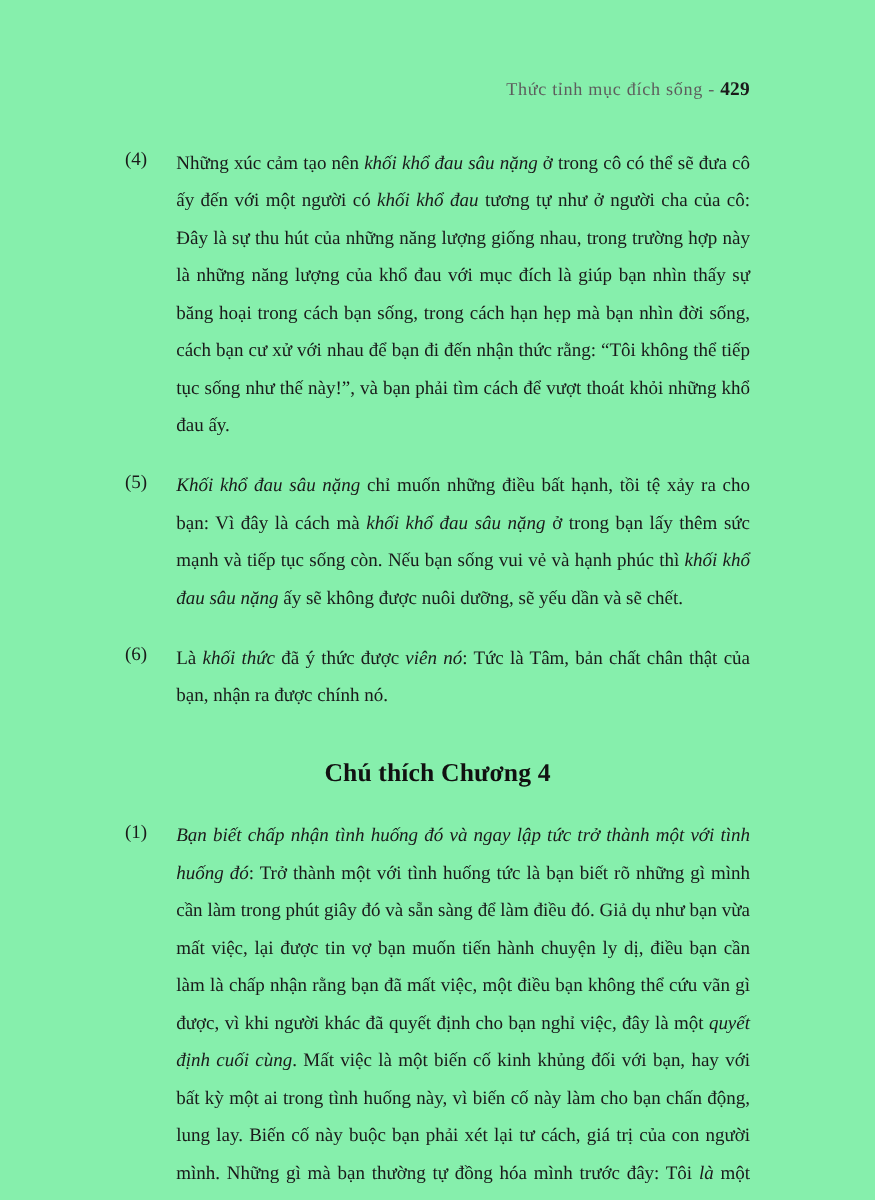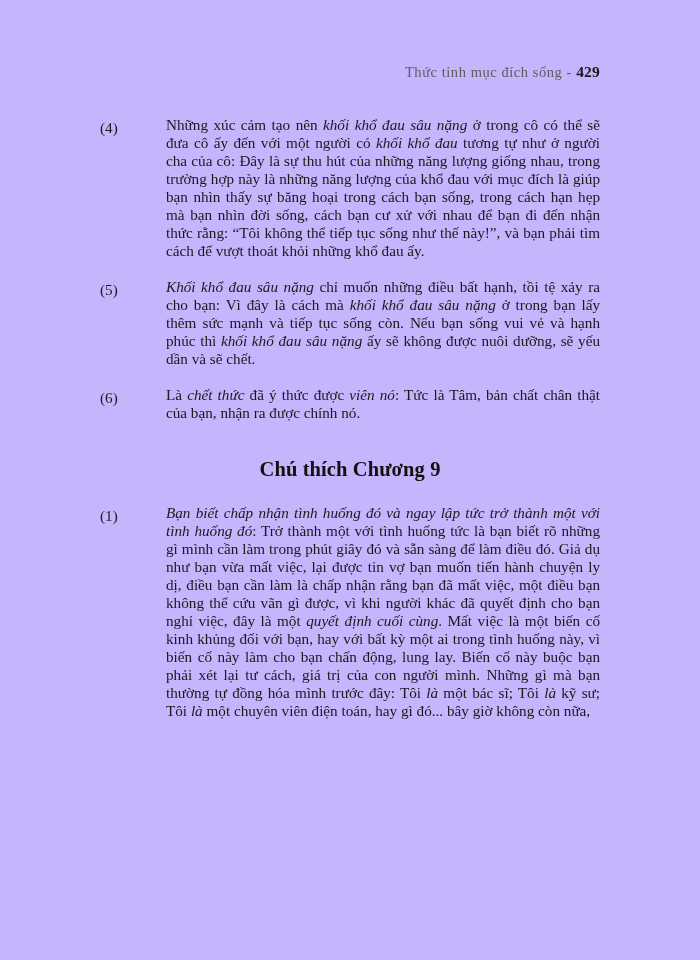--- a/index.html
+++ b/index.html
@@ -14,21 +14,21 @@
     overflow: hidden;
     font-family: "Liberation Serif", "DejaVu Serif", serif;
     color: #1a1a1a;
     -webkit-font-smoothing: antialiased;
   }
 
   .page {
     position: relative;
     width: 700px;
     height: 960px;
-    background: #c4b5fd;
+    background: #86efac;
     box-sizing: border-box;
   }
 
   
   .running-head {
     position: absolute;
     top: 63px;
     left: 100px;
     right: 100px;
     text-align: right;
@@ -64,26 +64,25 @@
     flex: 0 0 41px;
     width: 41px;
     font-size: 15.2px;
     line-height: 23.6px;
     text-align: left;
     color: #1a1a1a;
   }
   .note-body {
     flex: 1 1 auto;
     font-size: 15.2px;
-    line-height: 18px;
+    line-height: 30px;
     text-align: justify;
     text-justify: inter-word;
     color: #1a1a1a;
     hyphens: none;
-    margin-left: 25px;
   }
   .note-body i,
   .note-body em {
     font-style: italic;
   }
 
   
   .section-heading {
     text-align: center;
     font-size: 20.5px;
@@ -113,24 +112,24 @@
       <div class="note-body">Những xúc cảm tạo nên <i>khối khổ đau sâu nặng</i> ở trong cô có thể sẽ đưa cô ấy đến với một người có <i>khối khổ đau</i> tương tự như ở người cha của cô: Đây là sự thu hút của những năng lượng giống nhau, trong trường hợp này là những năng lượng của khổ đau với mục đích là giúp bạn nhìn thấy sự băng hoại trong cách bạn sống, trong cách hạn hẹp mà bạn nhìn đời sống, cách bạn cư xử với nhau để bạn đi đến nhận thức rằng: “Tôi không thể tiếp tục sống như thế này!”, và bạn phải tìm cách để vượt thoát khỏi những khổ đau ấy.</div>
     </div>
 
     <div class="note">
       <div class="note-marker">(5)</div>
       <div class="note-body"><i>Khối khổ đau sâu nặng</i> chỉ muốn những điều bất hạnh, tồi tệ xảy ra cho bạn: Vì đây là cách mà <i>khối khổ đau sâu nặng</i> ở trong bạn lấy thêm sức mạnh và tiếp tục sống còn. Nếu bạn sống vui vẻ và hạnh phúc thì <i>khối khổ đau sâu nặng</i> ấy sẽ không được nuôi dưỡng, sẽ yếu dần và sẽ chết.</div>
     </div>
 
     <div class="note">
       <div class="note-marker">(6)</div>
-      <div class="note-body">Là <i>chết thức</i> đã ý thức được <i>viên nó</i>: Tức là Tâm, bản chất chân thật của bạn, nhận ra được chính nó.</div>
+      <div class="note-body">Là <i>khối thức</i> đã ý thức được <i>viên nó</i>: Tức là Tâm, bản chất chân thật của bạn, nhận ra được chính nó.</div>
     </div>
 
-    <h2 class="section-heading">Chú thích Chương 9</h2>
+    <h2 class="section-heading">Chú thích Chương 4</h2>
 
     <div class="note last">
       <div class="note-marker">(1)</div>
       <div class="note-body"><i>Bạn biết chấp nhận tình huống đó và ngay lập tức trở thành một với tình huống đó</i>: Trở thành một với tình huống tức là bạn biết rõ những gì mình cần làm trong phút giây đó và sẵn sàng để làm điều đó. Giả dụ như bạn vừa mất việc, lại được tin vợ bạn muốn tiến hành chuyện ly dị, điều bạn cần làm là chấp nhận rằng bạn đã mất việc, một điều bạn không thể cứu vãn gì được, vì khi người khác đã quyết định cho bạn nghỉ việc, đây là một <i>quyết định cuối cùng</i>. Mất việc là một biến cố kinh khủng đối với bạn, hay với bất kỳ một ai trong tình huống này, vì biến cố này làm cho bạn chấn động, lung lay. Biến cố này buộc bạn phải xét lại tư cách, giá trị của con người mình. Những gì mà bạn thường tự đồng hóa mình trước đây: Tôi <i>là</i> một bác sĩ; Tôi <i>là</i> kỹ sư; Tôi <i>là</i> một chuyên viên điện toán, hay gì đó... bây giờ không còn nữa,</div>
     </div>
 
   </div>
 </div>
 
 </body></html>

